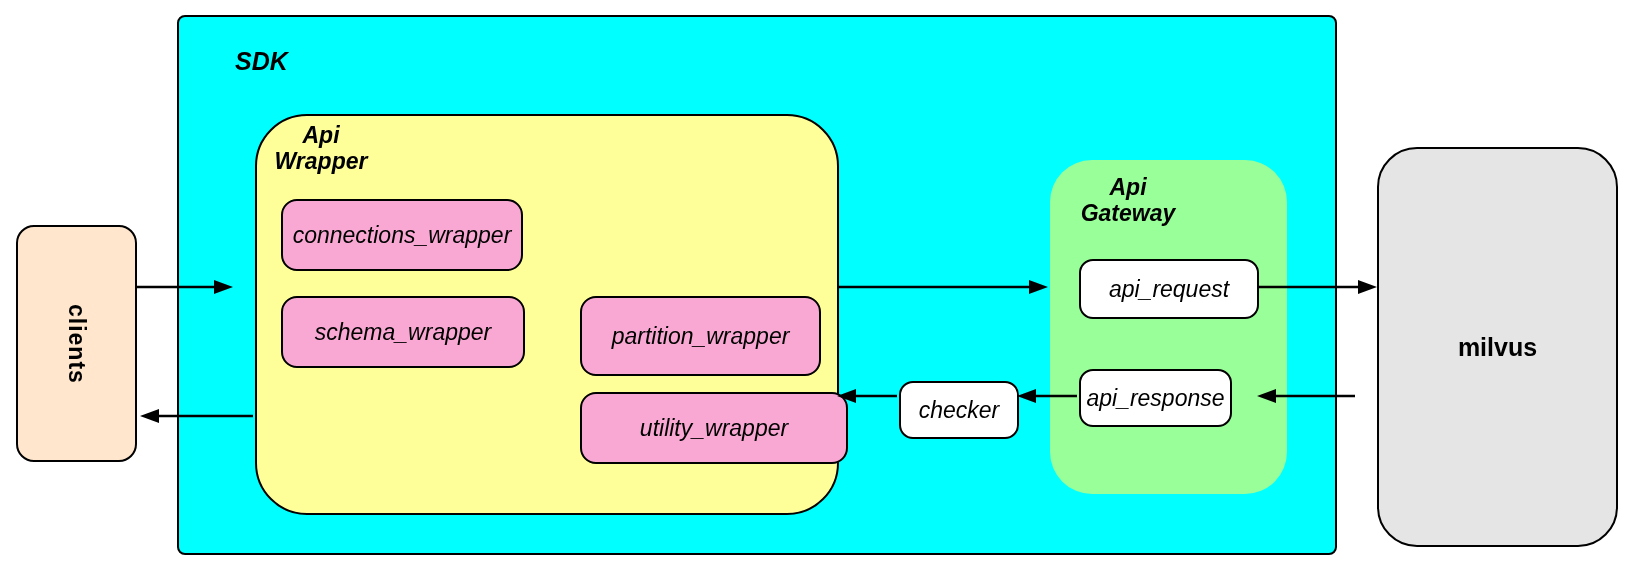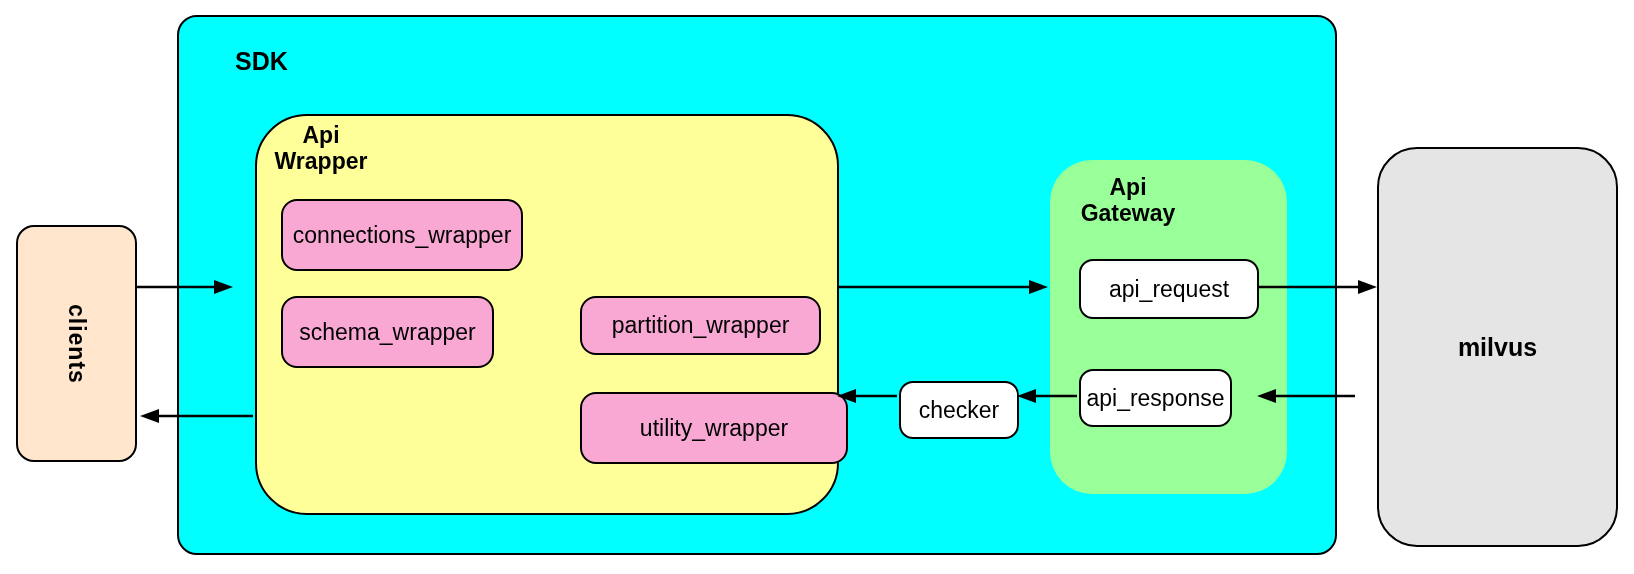--- a/index.html
+++ b/index.html
@@ -9,34 +9,34 @@
     overflow:hidden;
   }
   .node { position:absolute; box-sizing:border-box; border:2px solid #000000; }
   .fill-label { display:flex; align-items:center; justify-content:center; width:100%; height:100%; }
 
   
   #clients { left:16px; top:225px; width:121px; height:237px; border-radius:18px; background:#FFE6CC; }
   #clients .fill-label { writing-mode:vertical-rl; font-weight:bold; font-size:23px; letter-spacing:1px; }
 
   
-  #sdk { left:177px; top:15px; width:1160px; height:540px; border-radius:20px; background:#00FFFF; }
+  #sdk { left:177px; top:15px; width:1160px; height:540px; border-radius:8px; background:#00FFFF;font-style:italic; }
   .sdk-label { position:absolute; left:56px; top:30px; font-weight:bold; font-size:25px; }
 
   
   #api-wrapper { left:76px; top:97px; width:584px; height:401px; border-radius:52px; background:#FFFF99; }
   .apiwrapper-label { position:absolute; left:8px; top:6px; width:112px; text-align:center;
     font-weight:bold; font-size:23px; line-height:1.15; white-space:pre-line; }
 
   
   .wbox { background:#f9a8d4; border-radius:16px; font-size:23px; }
   #wbox-0 { left:24px;  top:83px;  width:242px; height:72px; }
   #wbox-1 { left:323px; top:83px;  width:241px; height:72px; }
-  #wbox-2 { left:24px;  top:180px; width:213px; height:72px; }
-  #wbox-3 { left:323px; top:180px; width:241px; height:59px; }
+  #wbox-2 { left:24px;  top:180px; width:244px; height:72px; }
+  #wbox-3 { left:323px; top:180px; width:241px; height:80px; }
   #wbox-4 { left:24px;  top:276px; width:242px; height:72px; }
   #wbox-5 { left:323px; top:276px; width:268px; height:72px; }
 
   
   #checker { left:720px; top:364px; width:120px; height:58px; border-radius:14px; background:#FFFFFF; font-size:23px; }
 
   
   #api-gateway { left:871px; top:143px; width:237px; height:334px; border-radius:42px; background:#99FF99; border:none; }
   .apigateway-label { position:absolute; left:18px; top:14px; width:120px; text-align:center;
     font-weight:bold; font-size:23px; line-height:1.15; white-space:pre-line; }

